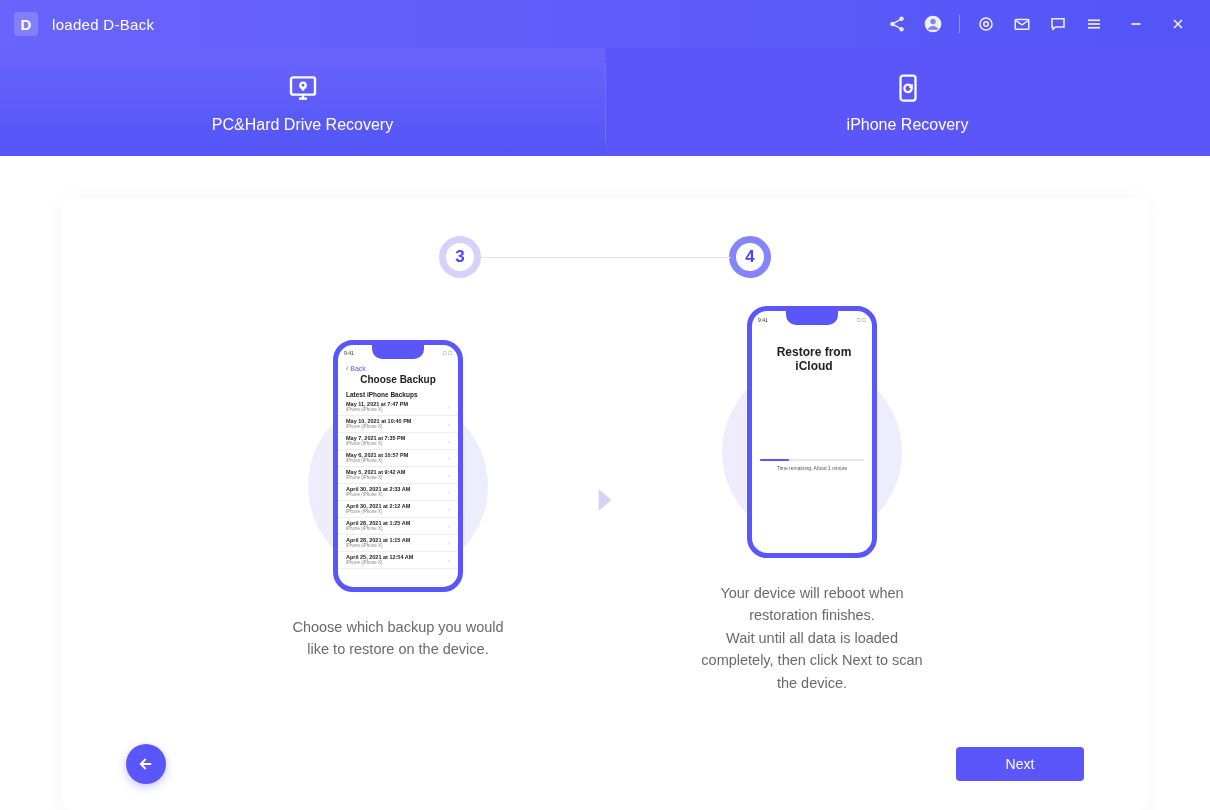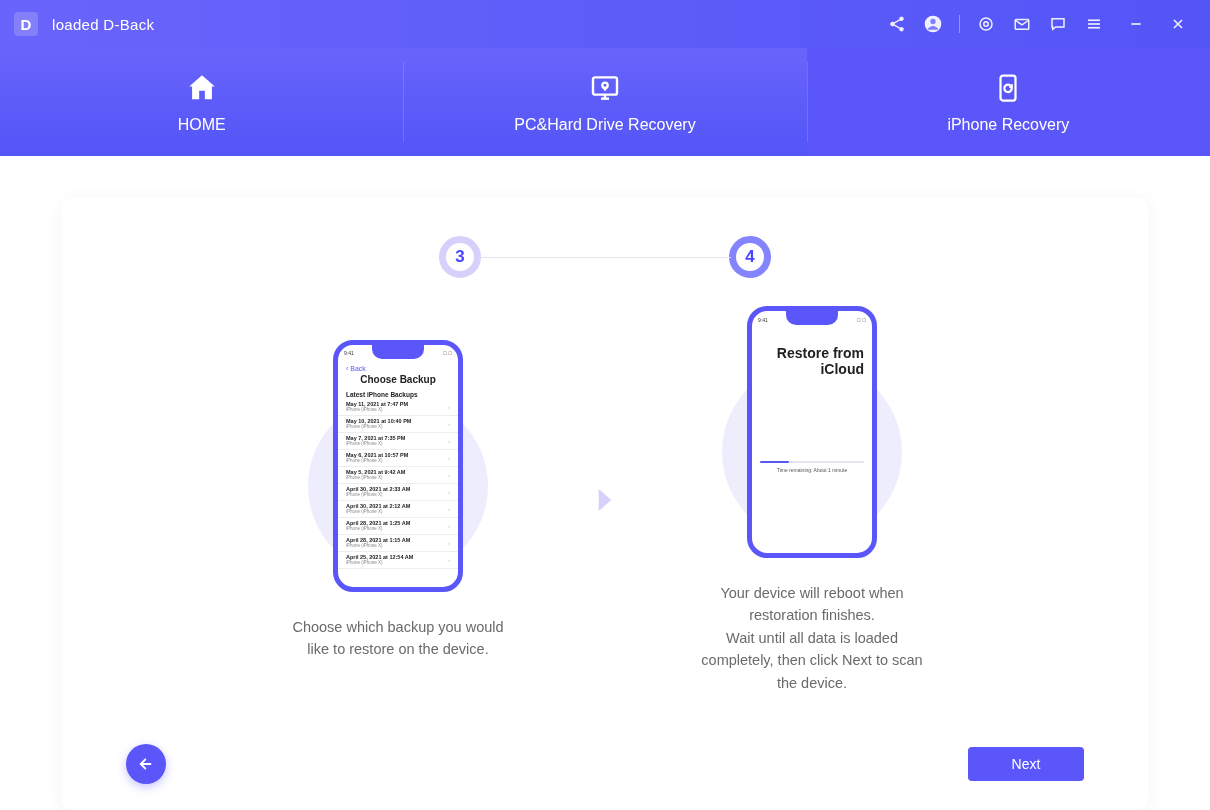--- a/index.html
+++ b/index.html
@@ -70,21 +70,21 @@
   .p2-bar::before{content:"";position:absolute;left:0;top:0;height:100%;width:28%;background:#5a56f9;border-radius:1px;}
   .p2-rem{font-size:5px;color:#555;}
 
   .arrow{width:38px;height:38px;color:#d5d1fb;}
   
   .desc{font-size:14.5px;line-height:1.55;color:var(--txt2);margin-top:24px;padding:0 14px;text-align:center;}
 
   
   .ctrl{position:absolute;bottom:26px;left:0;right:0;display:flex;align-items:center;justify-content:space-between;padding:0 64px;}
   .back-btn{width:40px;height:40px;border-radius:50%;background:#5a56f9;color:#fff;display:flex;align-items:center;justify-content:center;cursor:pointer;box-shadow:0 3px 10px rgba(90,86,249,.35);}
-  .next-btn{width:116px;height:34px;border-radius:4px;background:#5a56f9;color:#fff;font-size:14px;display:flex;align-items:center;justify-content:center;cursor:pointer;}
+  .next-btn{width:128px;height:34px;border-radius:4px;background:#5a56f9;color:#fff;font-size:14px;display:flex;align-items:center;justify-content:center;cursor:pointer;}
 
   svg{display:block;}
 </style>
 </head>
 <body>
 
 <div class="titlebar">
   <div class="logo">D</div>
   <div class="name">loaded D-Back</div>
   <div class="spacer"></div>
@@ -132,28 +132,20 @@
   </div>
   <div class="tb-icon" style="margin-left:14px;">
     <svg width="16" height="16" viewBox="0 0 24 24" stroke="currentColor" stroke-width="2.5">
         <line x1="6" y1="6" x2="18" y2="18"></line>
         <line x1="18" y1="6" x2="6" y2="18"></line>
       </svg>
   </div>
 </div>
 
 <div class="tabs">
-  <div class="tab">
-    <div class="tab-icon">
-      <svg width="34" height="34" viewBox="0 0 24 24" fill="#fff">
-          <path d="M12 3l9 8h-2v9h-5v-6h-4v6H5v-9H3z"></path>
-        </svg>
-    </div>
-    <div class="tab-label">HOME</div>
-  </div>
   <div class="tab">
     <div class="tab-icon">
       <svg width="32" height="32" viewBox="0 0 24 24" fill="none" stroke="#fff" stroke-width="1.8">
           <rect x="3" y="4" width="18" height="13" rx="1.5"></rect>
           <line x1="9" y1="20" x2="15" y2="20"></line>
           <line x1="12" y1="17" x2="12" y2="20"></line>
           <circle cx="12" cy="10" r="2"></circle>
           <line x1="12" y1="12" x2="12" y2="14"></line>
         </svg>
     </div>
@@ -279,21 +271,21 @@
 
       <div class="phone-wrap">
         <div class="halo"></div>
         <div class="phone">
           <div class="notch"></div>
           <div class="sbar">
               <span>9:41</span>
               <span>􀙇 􀛨</span>
             </div>
           <div class="p-head" style="padding-top:18px;">
-            <div class="p-title" style="text-align:right;padding-left:4px;font-size:14px;">Restore from iCloud</div>
+            <div class="p-title" style="text-align:center;padding-left:4px;font-size:12px;">Restore from iCloud</div>
           </div>
           <div class="p2-body">
             <div class="p2-bar"></div>
             <div class="p2-rem">Time remaining: About 1 minute</div>
           </div>
         </div>
         <div class="desc" id="desc-right">Your device will reboot when restoration finishes.<br>Wait until all data is loaded completely, then click Next to scan the device.</div>
       </div>
 
     </div>

